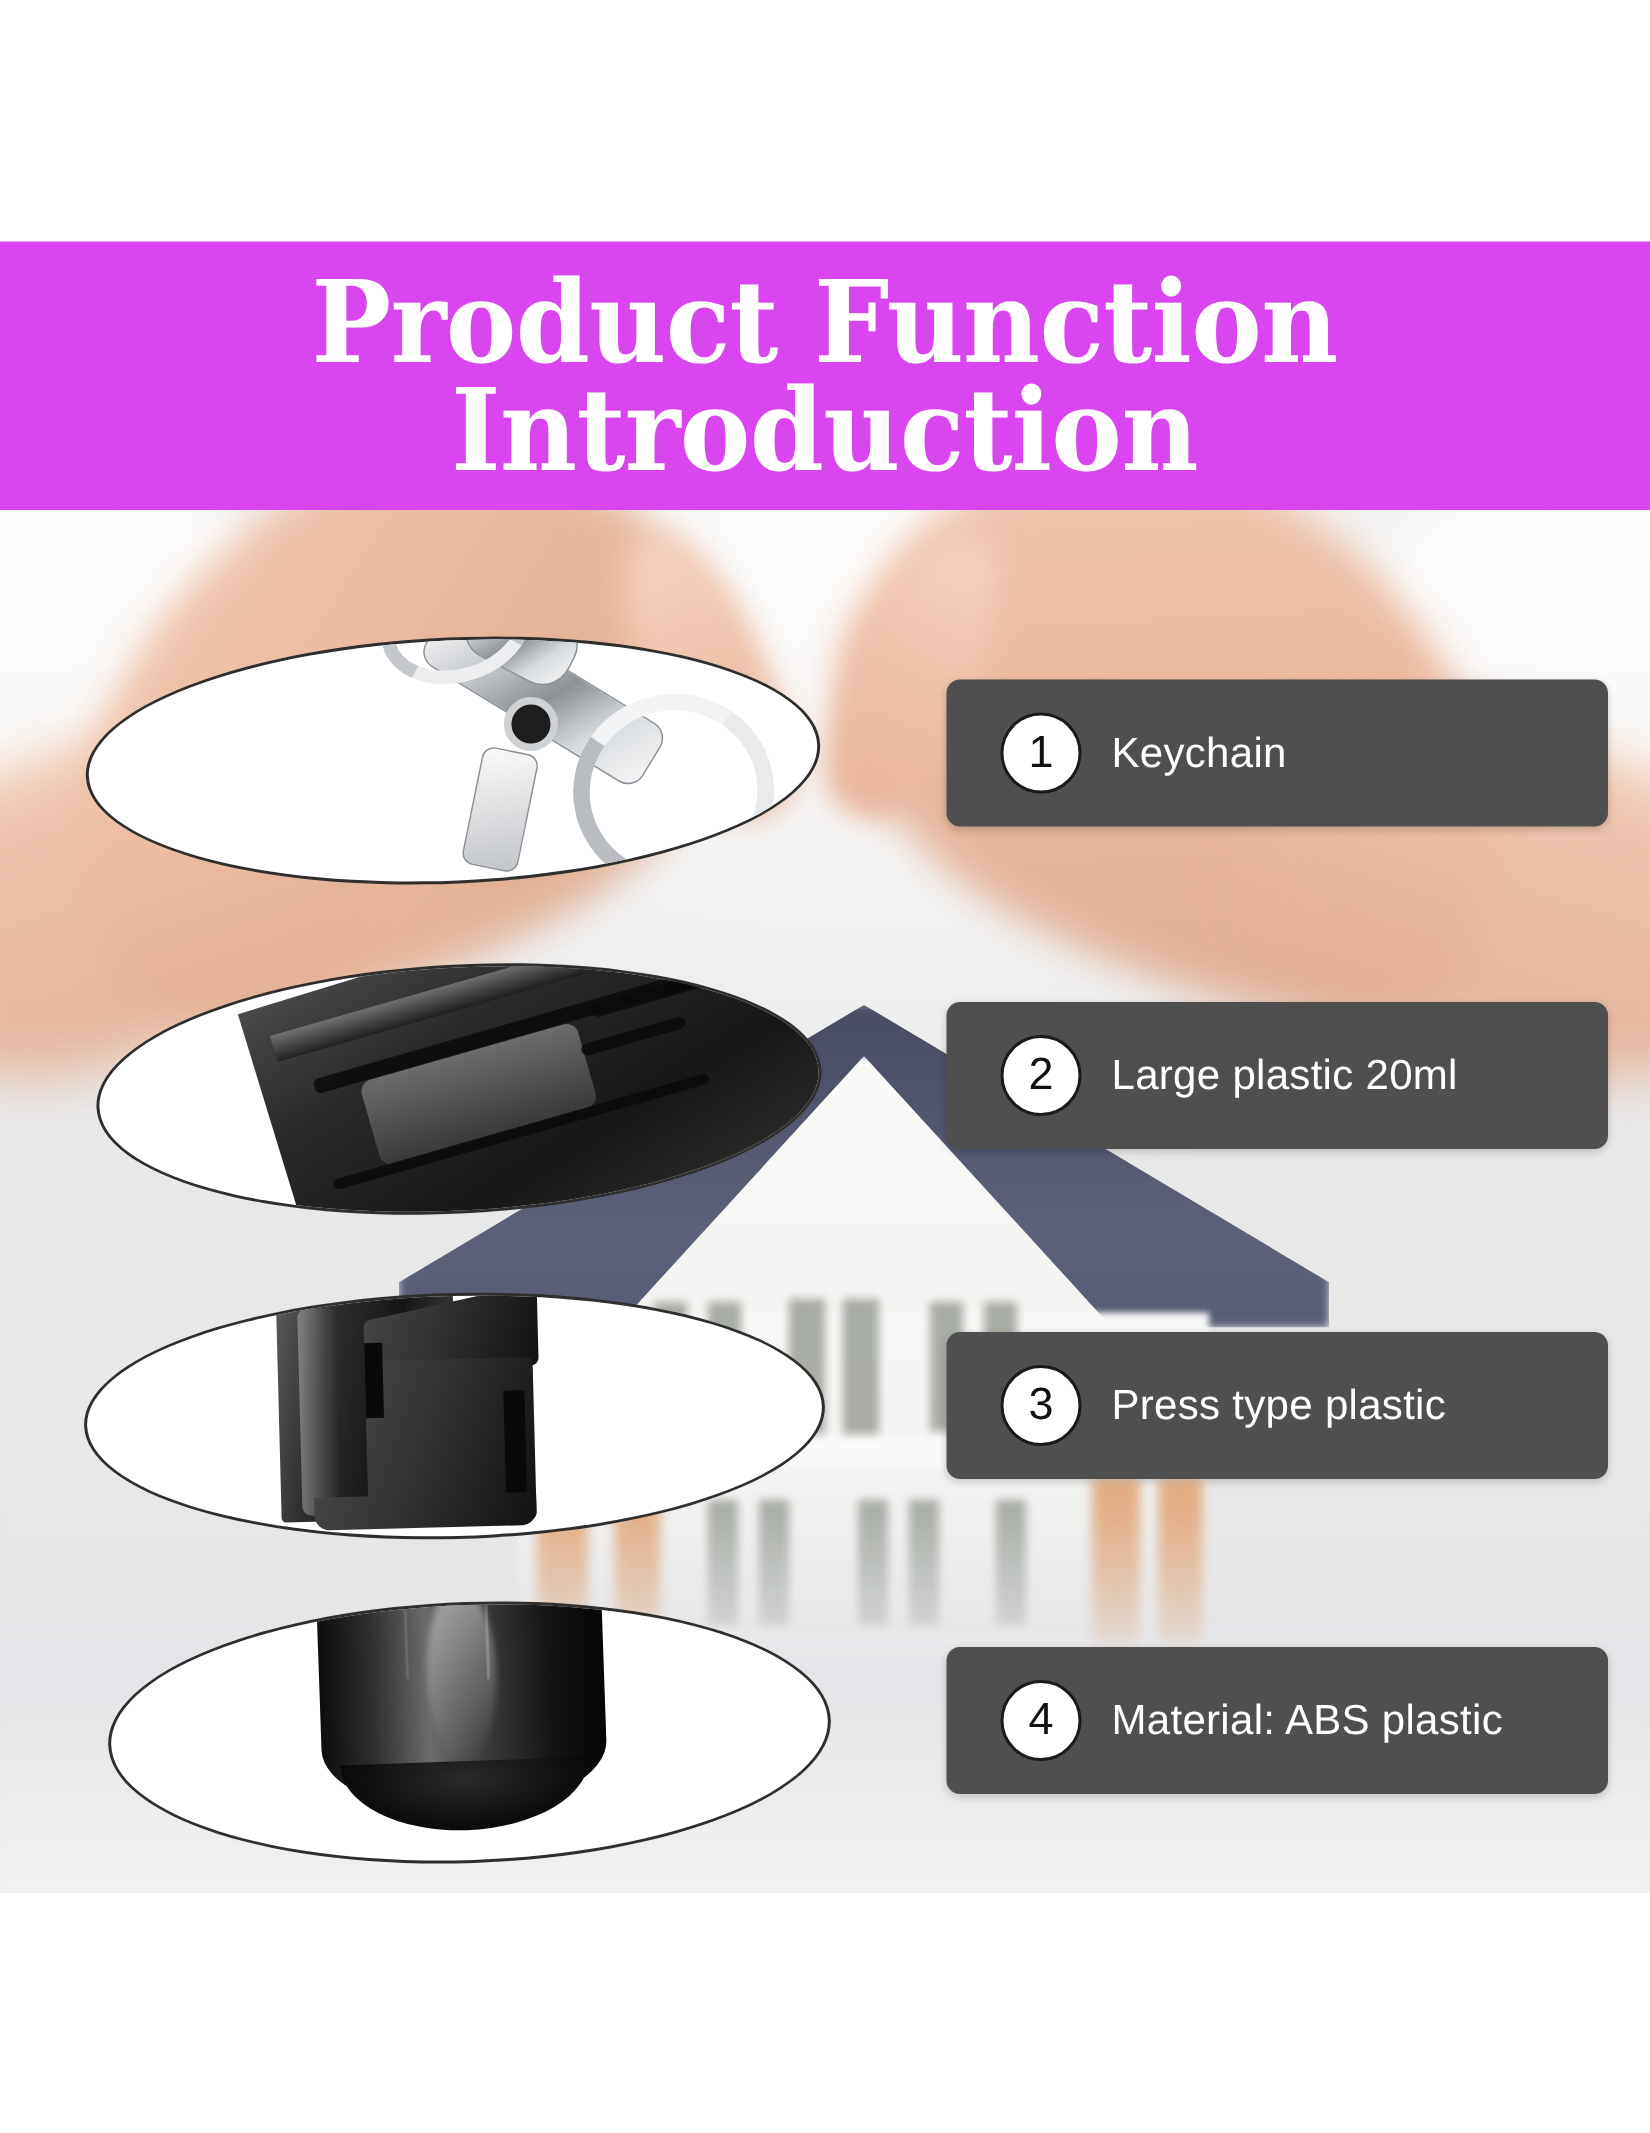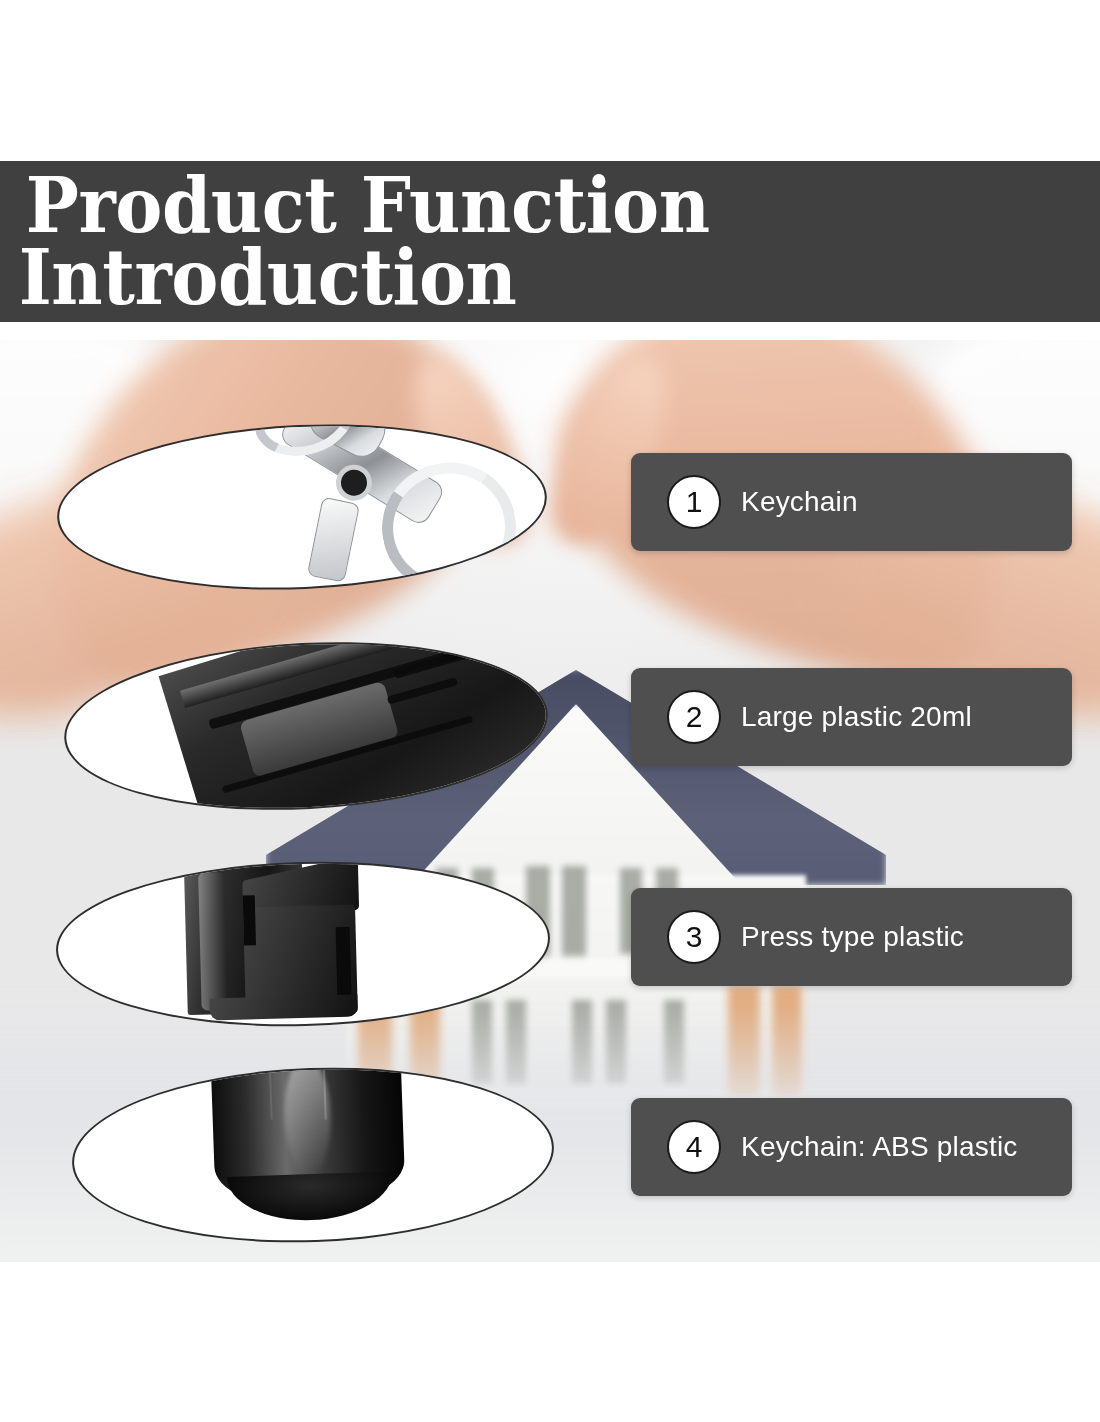--- a/index.html
+++ b/index.html
@@ -6,23 +6,23 @@
   body{
     width:1100px;height:1422px;
     background:#ffffff;
     font-family:"Liberation Sans", sans-serif;
     overflow:hidden;
   }
   .page{position:relative;width:1100px;height:1422px;background:#fff;overflow:hidden;}
 
   
   .header-band{
-    position:absolute;left:0;top:161px;width:1100px;height:161px;
-    background:#404040;
-    display:flex;flex-direction:column;align-items:flex-start;justify-content:center;
+    position:absolute;left:0;top:161px;width:1100px;height:179px;
+    background:#d946ef;
+    display:flex;flex-direction:column;align-items:center;justify-content:center;
   }
   .title-line{
     font-family:"DejaVu Serif", serif;
     font-weight:bold;
     color:#ffffff;
     font-size:76px;
     line-height:0.92;
     letter-spacing:-0.5px;
     transform:scaleX(0.93);
     white-space:nowrap;
@@ -356,18 +356,18 @@
       <div class="callout-label">Large plastic 20ml</div>
     </div>
 
     <div class="callout" style="left:631px;top:548px;width:441px;">
       <div class="num-circle">3</div>
       <div class="callout-label">Press type plastic</div>
     </div>
 
     <div class="callout" style="left:631px;top:758px;width:441px;">
       <div class="num-circle">4</div>
-      <div class="callout-label">Keychain: ABS plastic</div>
+      <div class="callout-label">Material: ABS plastic</div>
     </div>
 
   </div>
 
 </div>
 
 </body></html>

